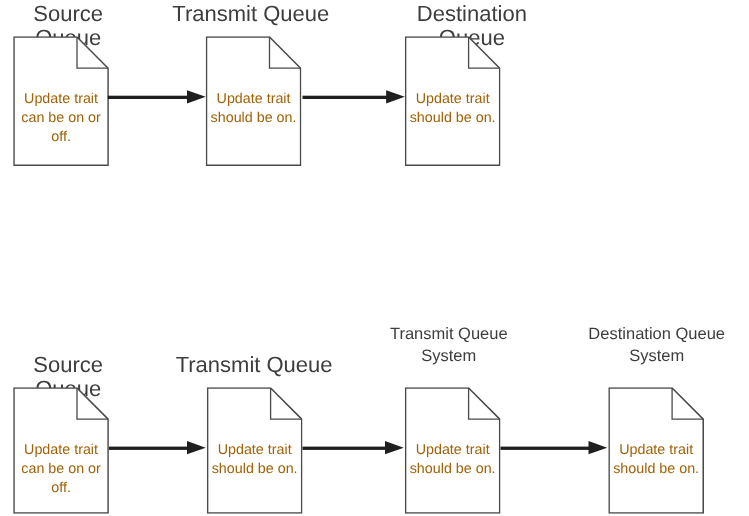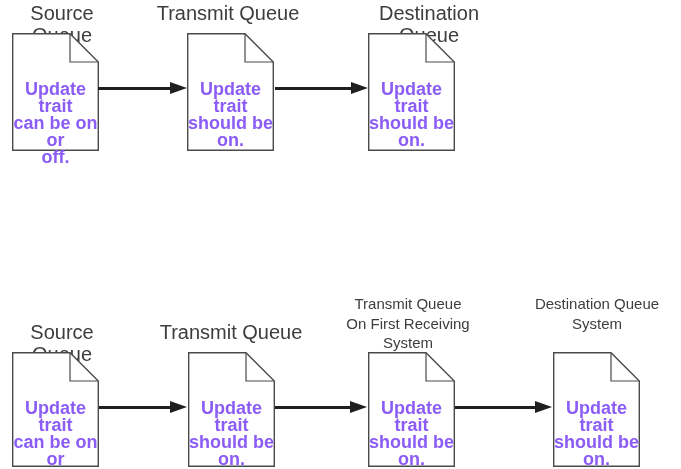--- a/index.html
+++ b/index.html
@@ -49,24 +49,23 @@
     fill: none;
     stroke: #4a4a4a;
     stroke-width: 1.2;
   }
   .doc-text {
     position: absolute;
     left: 0;
     right: 0;
     top: 48px;
     text-align: center;
-    font-size: 18px;
+    font-size: 13px;
     line-height: 17px;
-    color: #8b5cf6;
-    font-weight: bold;
+    color: #a16207;
   }
   .arrow {
     position: absolute;
     height: 13px;
   }
   .arrow .shaft {
     position: absolute;
     left: 0;
     right: 12px;
     top: 5.3px;
@@ -144,21 +143,20 @@
   </div>
 
   <div class="lbl big" style="left:0px; top:321px; width:124px;">
     <div>Source Queue</div>
   </div>
   <div class="lbl big" style="left:155px; top:321px; width:152px;">
     <div>Transmit Queue</div>
   </div>
   <div class="lbl small" style="left:328px; top:294px; width:160px;">
     <div>Transmit Queue</div>
-    <div>On First Receiving</div>
     <div>System</div>
   </div>
   <div class="lbl small" style="left:516px; top:294px; width:162px;">
     <div>Destination Queue</div>
     <div>System</div>
   </div>
 
   <div class="doc b" style="left:12px; top:352px;">
     <svg class="doc-svg" width="87" height="115" viewBox="0 0 87 115">
       <polygon points="0.7,0.7 58,0.7 86.3,29 86.3,114.3 0.7,114.3"></polygon>

